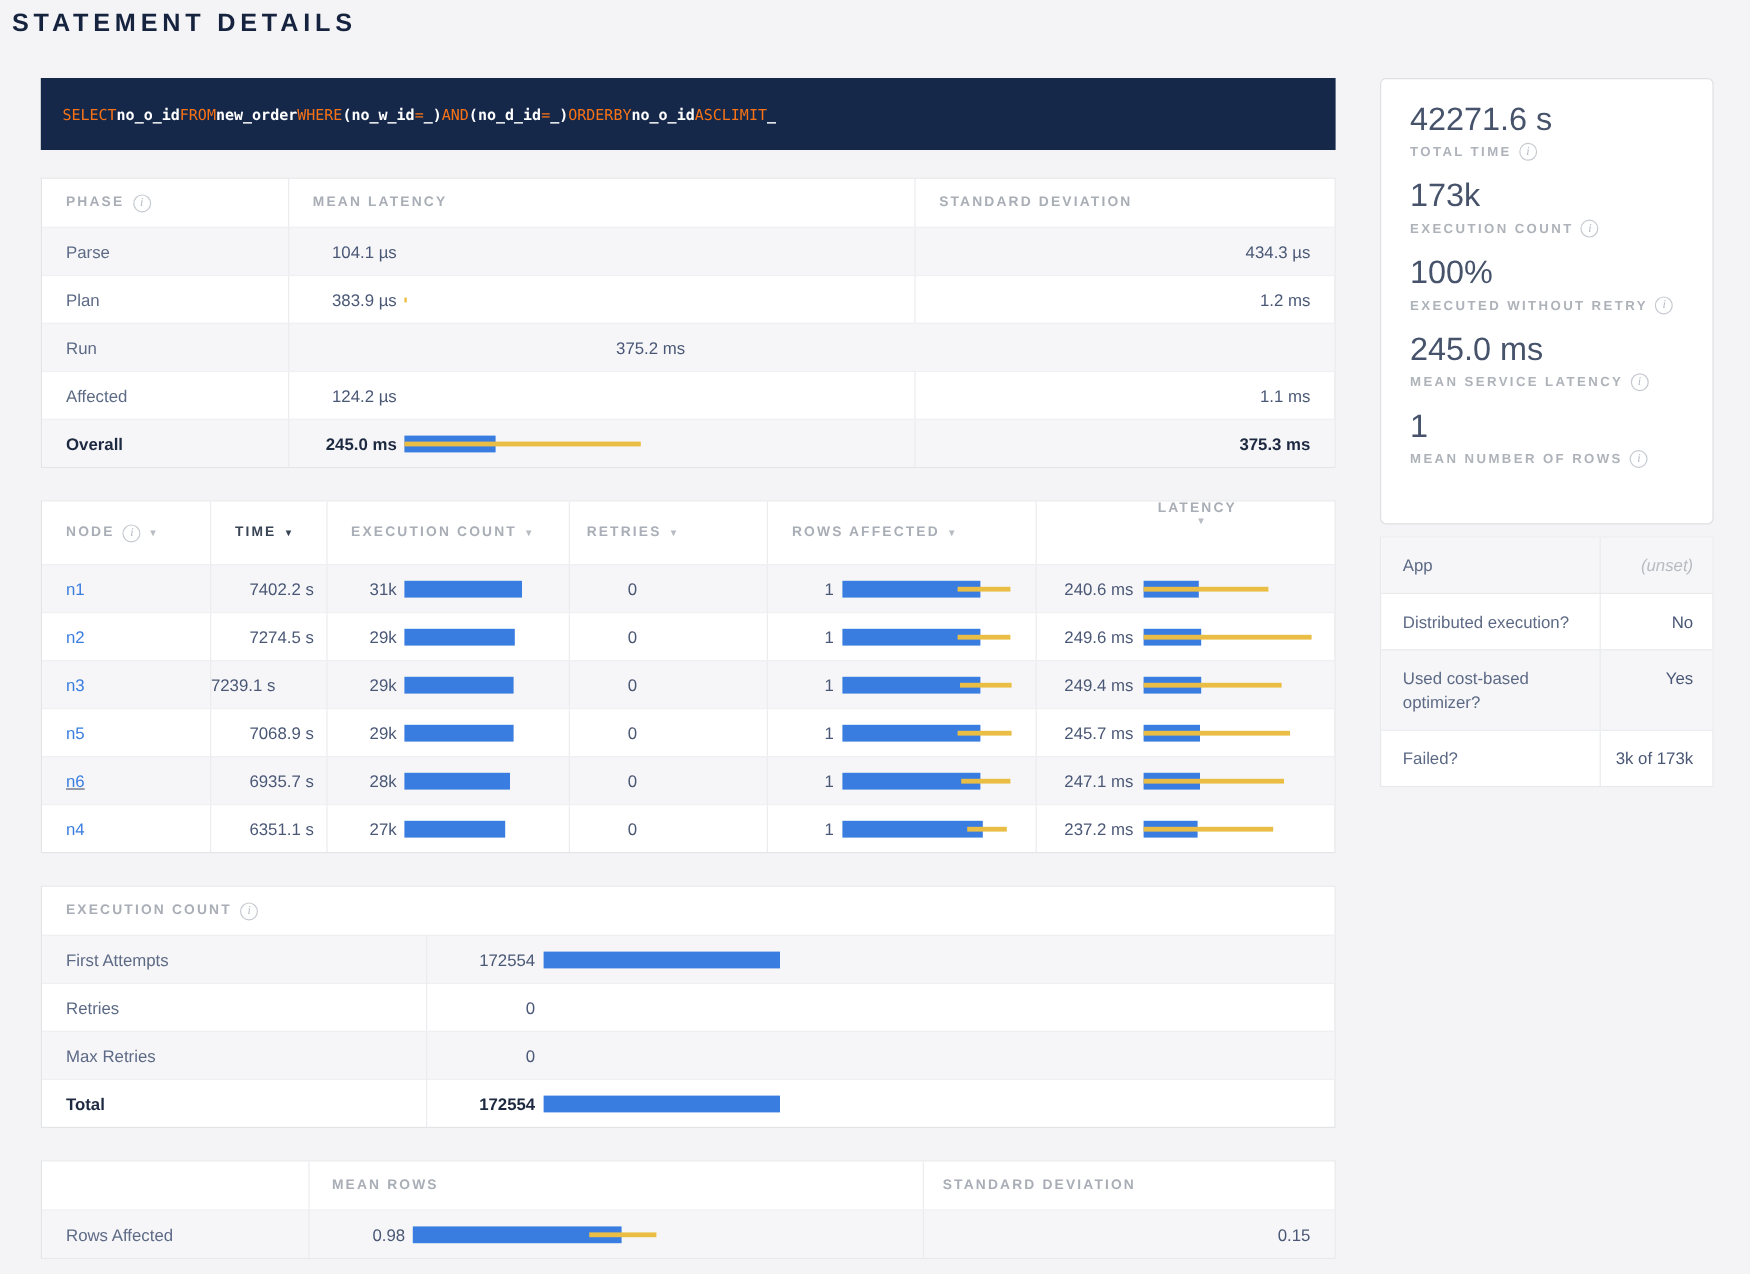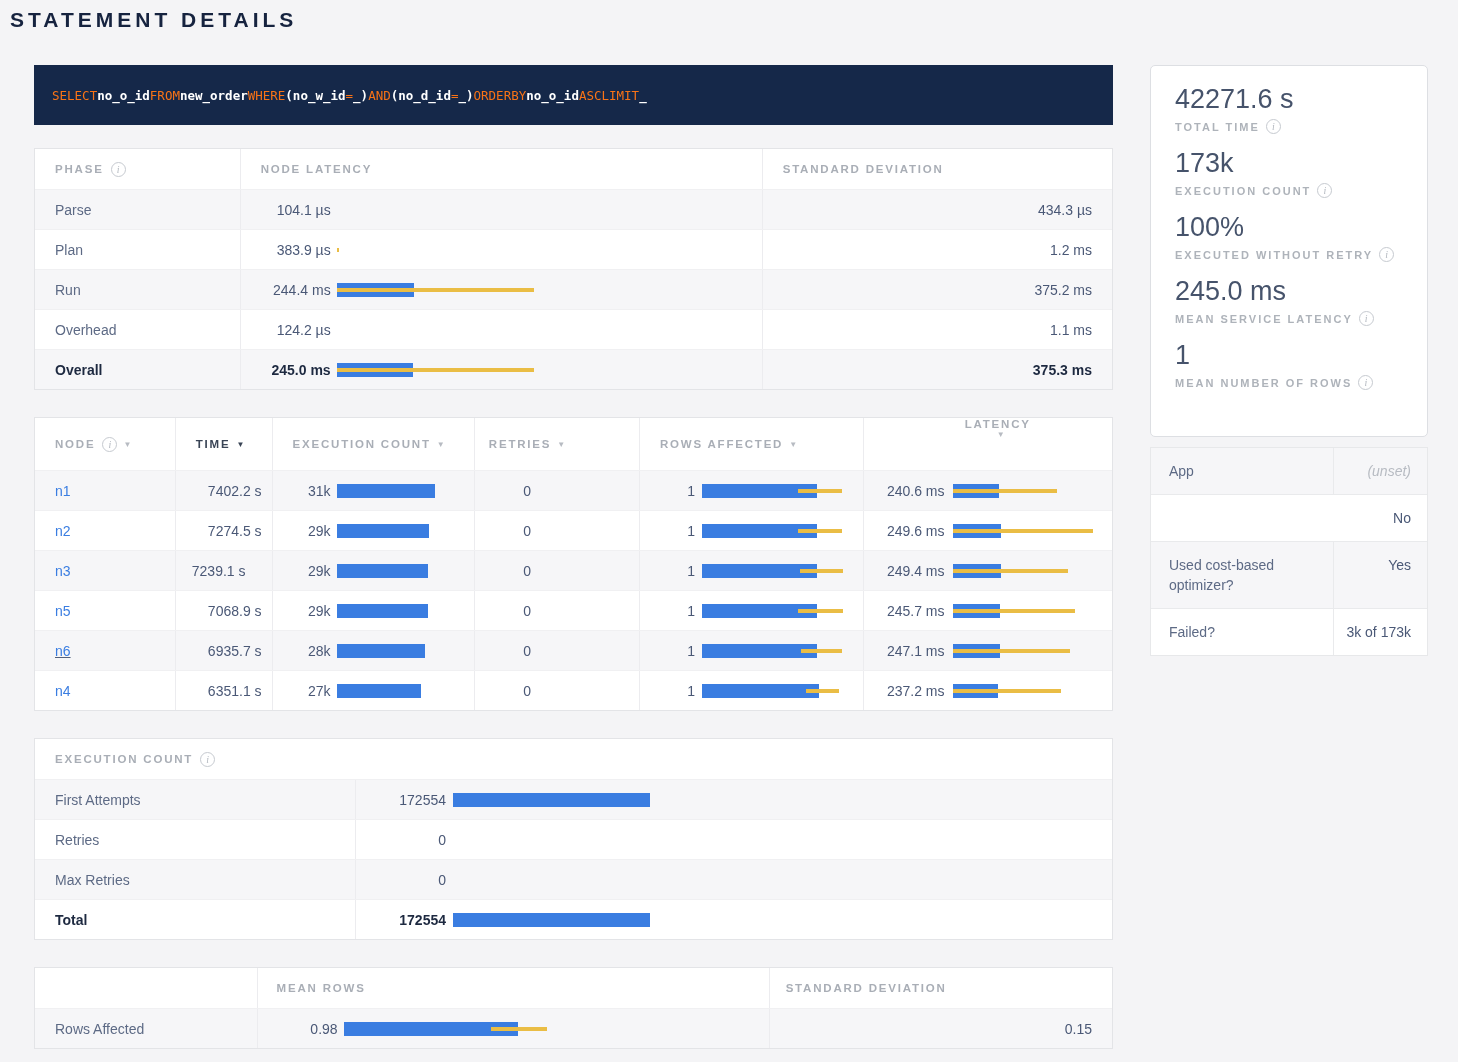--- a/index.html
+++ b/index.html
@@ -96,21 +96,21 @@
 <div class="main">
   <div class="sql-box" id="sqlBox"><span class="kw">SELECT</span> <span class="id">no_o_id</span> <span class="kw">FROM</span> <span class="id">new_order</span> <span class="kw">WHERE</span> <span class="id">(no_w_id</span> <span class="kw">=</span> <span class="id">_)</span> <span class="kw">AND</span> <span class="id">(no_d_id</span> <span class="kw">=</span> <span class="id">_)</span> <span class="kw">ORDER</span> <span class="kw">BY</span> <span class="id">no_o_id</span> <span class="kw">ASC</span> <span class="kw">LIMIT</span> <span class="id">_</span> </div>
 
   <div class="t" id="phaseTable">
       <div class="hrow h40">
         <div class="cell pl20" style="width: 206px;">
           <span class="hlabel">PHASE</span>
           <span class="info">i</span>
         </div>
         <div class="cell pl20" style="width: 523px;">
-          <span class="hlabel">NODE LATENCY</span>
+          <span class="hlabel">MEAN LATENCY</span>
         </div>
         <div class="cell pl20" style="width: 350px;">
           <span class="hlabel">STANDARD DEVIATION</span>
         </div>
       </div>
       <div class="r alt">
         <div class="cell pl20" style="width: 206px;">
           <span class="lbl">Parse</span>
         </div>
         <div class="cell" style="width: 523px;">
@@ -132,34 +132,27 @@
           </div>
         </div>
         <div class="cell" style="width: 350px; justify-content: flex-end; padding-right: 20px;">
           <span class="num">1.2 ms</span>
         </div>
       </div>
       <div class="r alt">
         <div class="cell pl20" style="width: 206px;">
           <span class="lbl">Run</span>
         </div>
-        <div class="cell" style="width: 523px;">
-          <span class="num" style="width: 90px;">244.4 ms</span>
-          <div class="bar" style="margin-left: 6px;">
-            <div class="bar-blue" style="width: 77px;"></div>
-            <div class="bar-dev" style="left: 0px; width: 197px;"></div>
-          </div>
-        </div>
         <div class="cell" style="width: 350px; justify-content: flex-end; padding-right: 20px;">
           <span class="num">375.2 ms</span>
         </div>
       </div>
       <div class="r">
         <div class="cell pl20" style="width: 206px;">
-          <span class="lbl">Overhead</span>
+          <span class="lbl">Affected</span>
         </div>
         <div class="cell" style="width: 523px;">
           <span class="num" style="width: 90px;">124.2 µs</span>
           <div class="bar" style="margin-left: 6px;"></div>
         </div>
         <div class="cell" style="width: 350px; justify-content: flex-end; padding-right: 20px;">
           <span class="num">1.1 ms</span>
         </div>
       </div>
       <div class="r alt bold">
@@ -266,21 +259,21 @@
           <div class="bar" style="margin-left: 8px;">
             <div class="bar-blue" style="width: 48px;"></div>
             <div class="bar-dev" style="left: 0px; width: 140px;"></div>
           </div>
         </div>
       </div>
       <div class="r alt">
         <div class="cell pl20" style="width: 141px;">
           <a class="link">n3</a>
         </div>
-        <div class="cell" style="width: 97px; justify-content: center; padding-right: 10px;">
+        <div class="cell" style="width: 97px; justify-content: flex-start; padding-right: 10px;">
           <span class="num">7239.1 s</span>
         </div>
         <div class="cell" style="width: 203px;">
           <span class="num" style="width: 58px;">29k</span>
           <div class="bar" style="margin-left: 6px;">
             <div class="bar-blue" style="width: 91px;"></div>
           </div>
         </div>
         <div class="cell" style="width: 165px; justify-content: center; padding-right: 60px;">
           <span class="num">0</span>
@@ -510,20 +503,21 @@
           <span class="info">i</span>
         </div>
       </div>
     </div>
   <div class="app-card" id="appCard">
       <div class="app-row alt">
         <div class="app-label">App</div>
         <div class="app-value muted">(unset)</div>
       </div>
       <div class="app-row">
+        <div class="app-label">Distributed execution?</div>
         <div class="app-value">No</div>
       </div>
       <div class="app-row alt">
         <div class="app-label">Used cost-based optimizer?</div>
         <div class="app-value">Yes</div>
       </div>
       <div class="app-row">
         <div class="app-label">Failed?</div>
         <div class="app-value">3k of 173k</div>
       </div>

